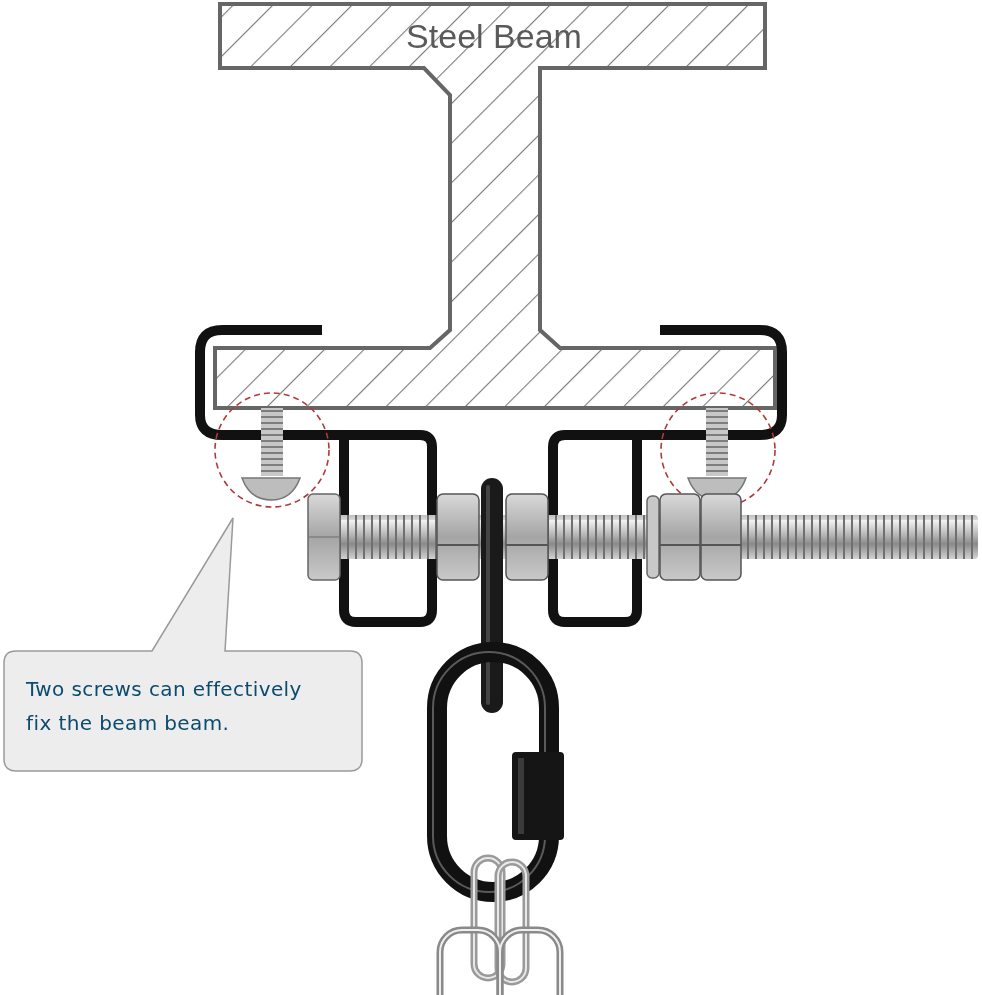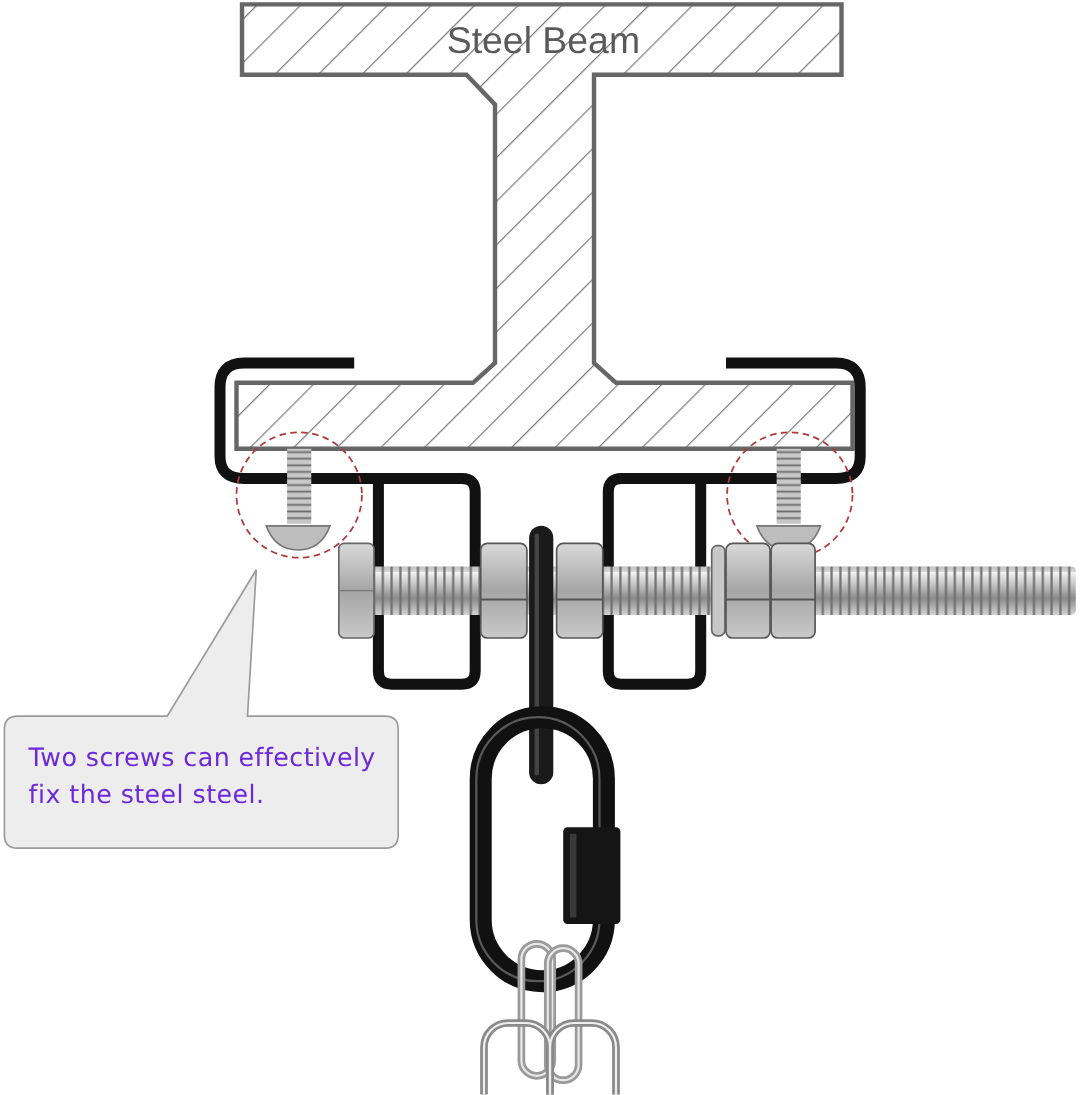--- a/index.html
+++ b/index.html
@@ -1,22 +1,22 @@
 <!DOCTYPE html>
 <html><head>
 <meta charset="utf-8">
 <style>
   html, body { margin: 0; padding: 0; background: #ffffff; }
   body { width: 982px; height: 995px; position: relative; overflow: hidden; font-family: "Liberation Sans", sans-serif; }
   #stage { position: absolute; left: 0; top: 0; width: 944px; height: 995px; }
   .beam-label { font-family: "Liberation Sans", sans-serif; font-size: 34px; fill: #5a5a5a; }
   .callout-text {
     position: absolute; left: 26px; top: 672px; width: 330px;
-    font-family: "DejaVu Sans", sans-serif; font-size: 23px; line-height: 34px;
-    color: #6d28d9; letter-spacing: 0.4px;
+    font-family: "DejaVu Sans", sans-serif; font-size: 20px; line-height: 34px;
+    color: #0c4a6e; letter-spacing: 0.4px;
   }
 </style>
 </head>
 <body>
 
 <div id="stage">
 <svg width="982" height="995" viewBox="0 0 982 995" xmlns="http://www.w3.org/2000/svg">
   <defs>
     <pattern id="hatch" patternUnits="userSpaceOnUse" width="28" height="28" patternTransform="rotate(45)">
       <rect width="28" height="28" fill="#ffffff"></rect>
@@ -114,15 +114,15 @@
     <rect x="500" y="930" width="60" height="90" rx="22" stroke="#efefef" stroke-width="2"></rect>
   </g>
 
   <g>
     <path d="M16,651 L152,651 L233,518 L225,651 L350,651 Q362,651 362,663 L362,759 Q362,771 350,771 L16,771 Q4,771 4,759 L4,663 Q4,651 16,651 Z" fill="#ededed" stroke="#9a9a9a" stroke-width="1.5"></path>
   </g>
 </svg>
 
 <div class="callout-text">
   <div>Two screws can effectively</div>
-  <div>fix the steel steel.</div>
+  <div>fix the beam beam.</div>
 </div>
 </div>
 
 </body></html>

